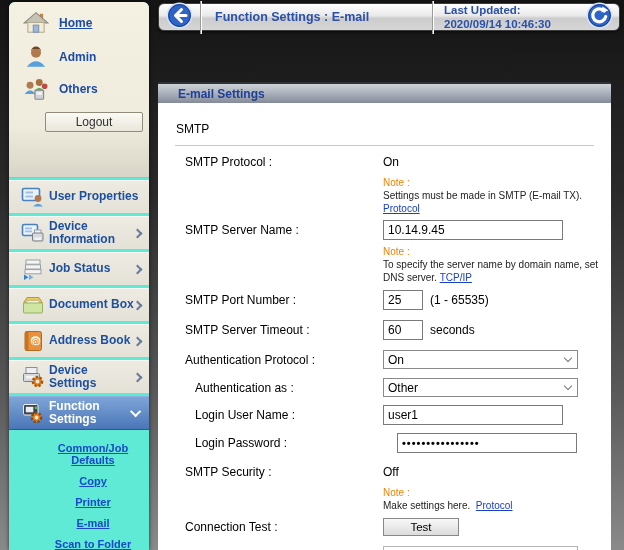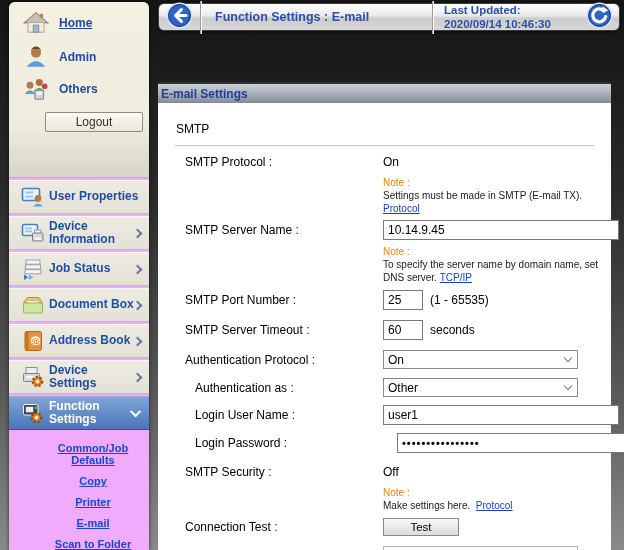--- a/index.html
+++ b/index.html
@@ -7,21 +7,21 @@
   body {
     font-family: "Liberation Sans", sans-serif;
     background: linear-gradient(180deg, #141414 0%, #2a2a2a 35%, #575757 70%, #8a8a8a 100%);
     position: relative;
   }
   a { text-decoration: underline; cursor: pointer; }
 
   
   .sidebar {
     position:absolute; left:9px; top:2px; width:140px; height:548px;
-    background:#f0abfc; border-radius:6px 6px 0 0;
+    background:#5eead4; border-radius:6px 6px 0 0;
     box-shadow: 0 0 4px rgba(0,0,0,.6);
   }
   .sb-top {
     background: linear-gradient(180deg,#f4f1e3 0%, #efecdd 70%, #d8d5c8 100%);
     border-radius:6px 6px 0 0;
     height:176px; position:relative;
     border-bottom:1px solid #b9b6a8;
   }
   .sb-acct { position:absolute; left:14px; display:flex; align-items:center; gap:10px; }
   .sb-acct svg { width:26px; height:26px; flex:none; }
@@ -68,36 +68,36 @@
   .tb-title { flex:1; font-size:12.5px; font-weight:bold; color:#2b50a8; padding-left:13px; }
   .tb-updated { width:150px; padding-left:10px; font-size:11.5px; font-weight:bold; color:#2b50a8; line-height:14px; flex:none; }
   .tb-refreshwrap { padding:0 6px 0 2px; }
 
   
   .panel {
     position:absolute; left:158px; top:82px; width:453px; height:468px;
     background:#ffffff;
   }
   .panel-header {
-    height:21px; line-height:20px; padding-left:3px;
+    height:21px; line-height:20px; padding-left:20px;
     background:linear-gradient(180deg,#cdd2d8 0%, #a7adb8 55%, #848b98 100%);
     border-top:2px solid #2e3338;
     font-size:12px; font-weight:bold; color:#1e3f96;
   }
   .panel-body { padding:17px 17px 0 17px; }
   .section-title { font-size:12px; color:#000; padding-left:1px; margin-top:2px; }
   .hr { border:none; border-top:1px solid #c9c9c9; margin:9px 0 0 0; }
 
   .frow { display:flex; align-items:center; }
   .frow .lbl { width:208px; flex:none; font-size:12px; color:#000; padding-left:10px; }
   .frow .lbl.indent { padding-left:20px; }
   .frow .val { flex:1; display:flex; align-items:center; font-size:12px; color:#000; }
 
   .txt-input {
-    width:236px; height:20px; border:1px solid #7a7a7a; font-size:12px;
+    width:180px; height:20px; border:1px solid #7a7a7a; font-size:12px;
     padding:0 4px; font-family:"Liberation Sans",sans-serif; background:#fff; color:#000;
   }
   .txt-input.small { width:40px; }
   .txt-input.pw { font-weight:bold; letter-spacing:1px; font-size:11px; }
   .suffix { font-size:12px; margin-left:7px; }
 
   .selwrap { position:relative; width:195px; }
   .selwrap select {
     width:100%; height:19px; border:1px solid #8a8a8a; background:#fff; color:#000;
     font-size:12px; font-family:"Liberation Sans",sans-serif;

